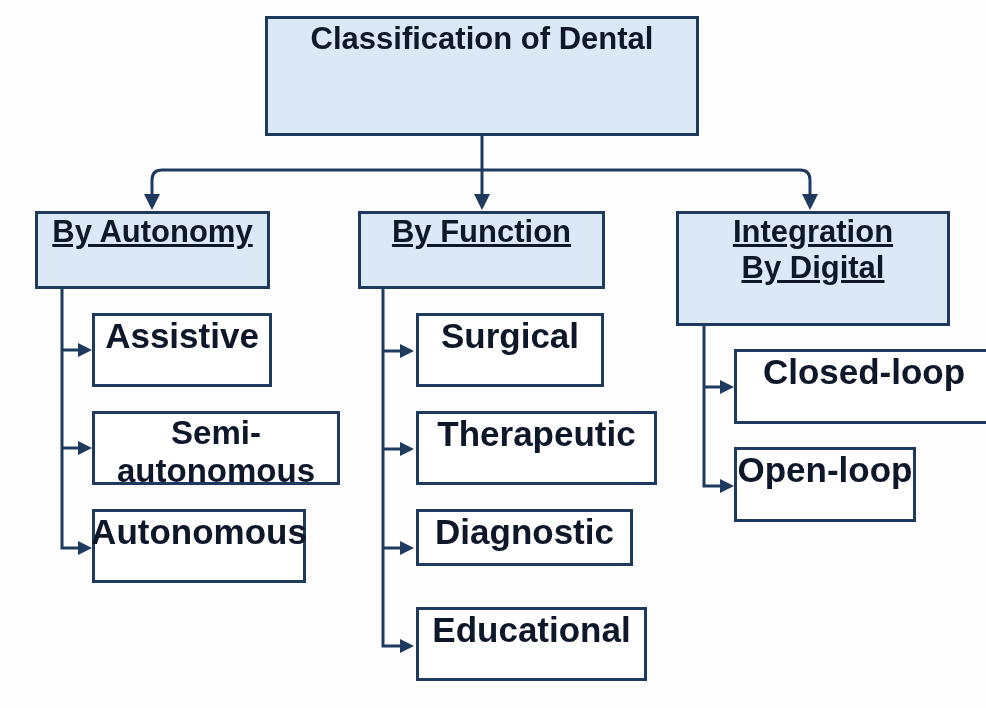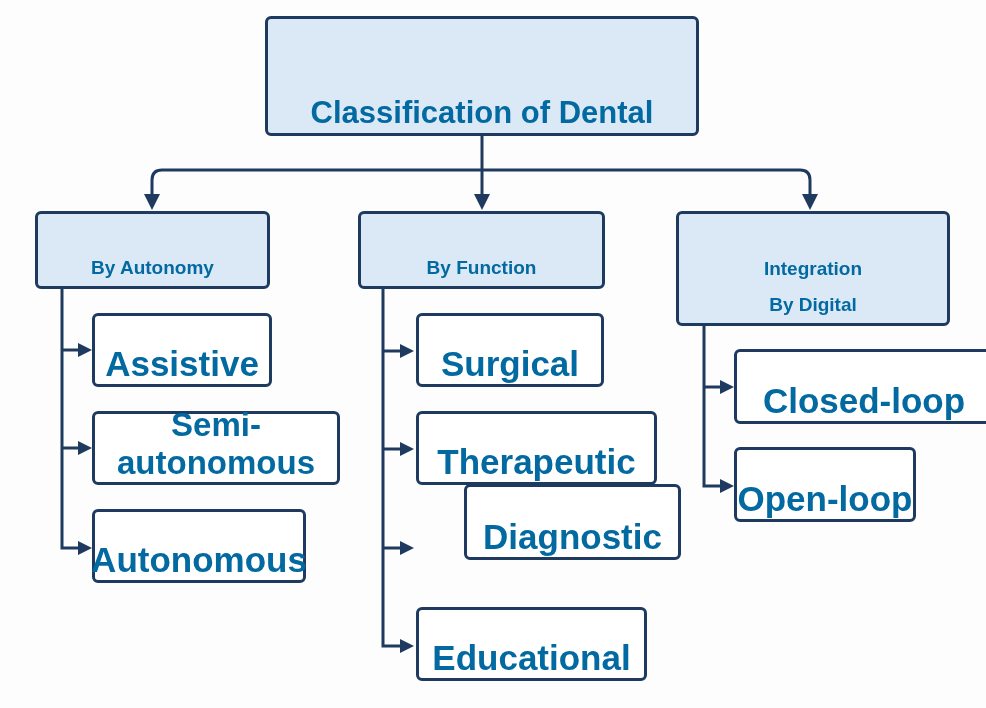--- a/index.html
+++ b/index.html
@@ -4,28 +4,28 @@
 <style>
   html, body { margin: 0; padding: 0; }
   body {
     width: 986px; height: 708px; position: relative; overflow: hidden;
     background: #fdfdfe;
     font-family: "Liberation Sans", "DejaVu Sans", sans-serif;
     color: #1f3a5f;
   }
   .box {
     position: absolute; box-sizing: border-box;
-    border: 3px solid #1f3a5f; border-radius: 6px;
-    display: flex; align-items: flex-end; justify-content: center;
-    text-align: center; font-weight: 600; color: #0369a1;
+    border: 3px solid #1f3a5f; border-radius: 0;
+    display: flex; align-items: flex-start; justify-content: center;
+    text-align: center; font-weight: 600; color: #0f172a;
     background: #ffffff;
   }
   .box.fill { background: #dbe9f7; }
   .root { left: 265px; top: 16px; width: 434px; height: 120px; font-size: 31px; line-height: 40px; }
-  .cat { font-size: 19px; line-height: 36px; }
+  .cat { font-size: 31px; line-height: 36px; text-decoration: underline; }
   .leaf { font-size: 35px; }
   svg.connectors { position: absolute; left: 0; top: 0; }
 </style>
 </head>
 <body>
 
 <svg class="connectors" width="986" height="708">
   <defs>
     <marker id="ah" markerWidth="8" markerHeight="8" refX="6" refY="4" orient="auto" markerUnits="userSpaceOnUse">
       <path d="M0,0 L8,4 L0,8 z" fill="#1f3a5f"></path>
@@ -93,21 +93,21 @@
 
 <div class="box fill cat" style="left:358px;top:211px;width:247px;height:78px;">
   <span>By Function</span>
 </div>
 <div class="box leaf" style="left:416px;top:313px;width:188px;height:74px;">
   <span>Surgical</span>
 </div>
 <div class="box leaf" style="left:416px;top:411px;width:241px;height:74px;">
   <span>Therapeutic</span>
 </div>
-<div class="box leaf" style="left:416px;top:484px;width:217px;height:76px;margin-left:48px;">
+<div class="box leaf" style="left:416px;top:509px;width:217px;height:57px;">
   <span>Diagnostic</span>
 </div>
 <div class="box leaf" style="left:416px;top:607px;width:231px;height:74px;">
   <span>Educational</span>
 </div>
 
 <div class="box fill cat" style="left:676px;top:211px;width:274px;height:115px;">
   <div>
     <div>Integration</div>
     <div>By Digital</div>

